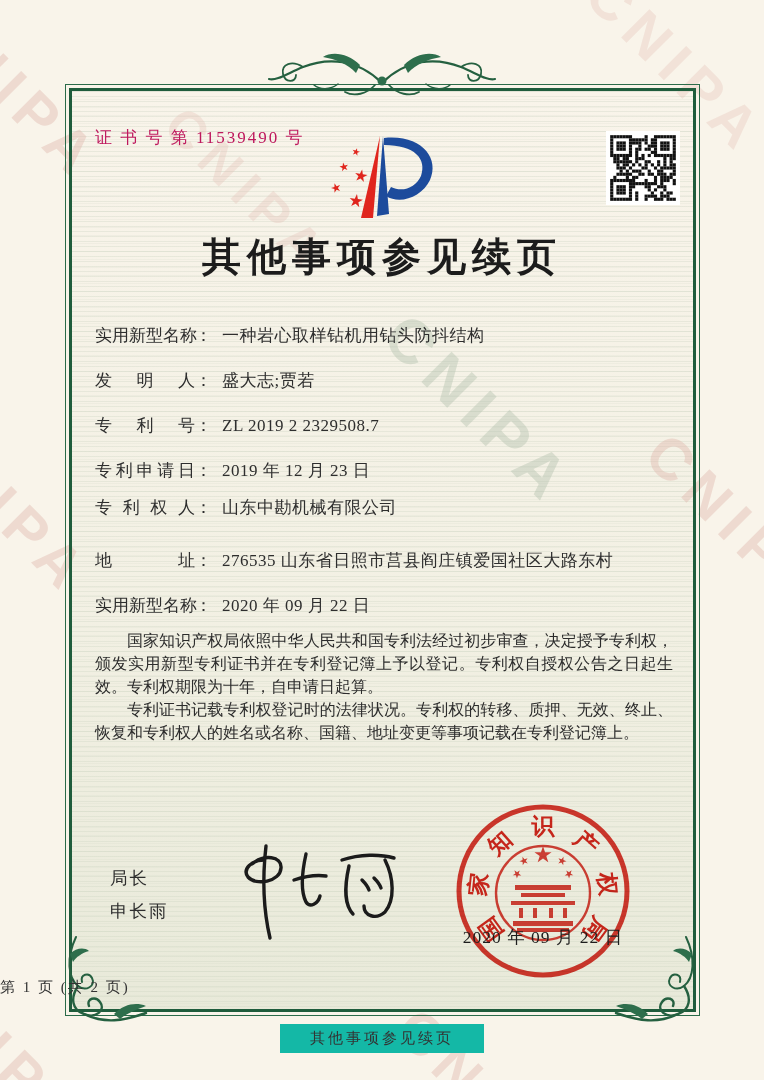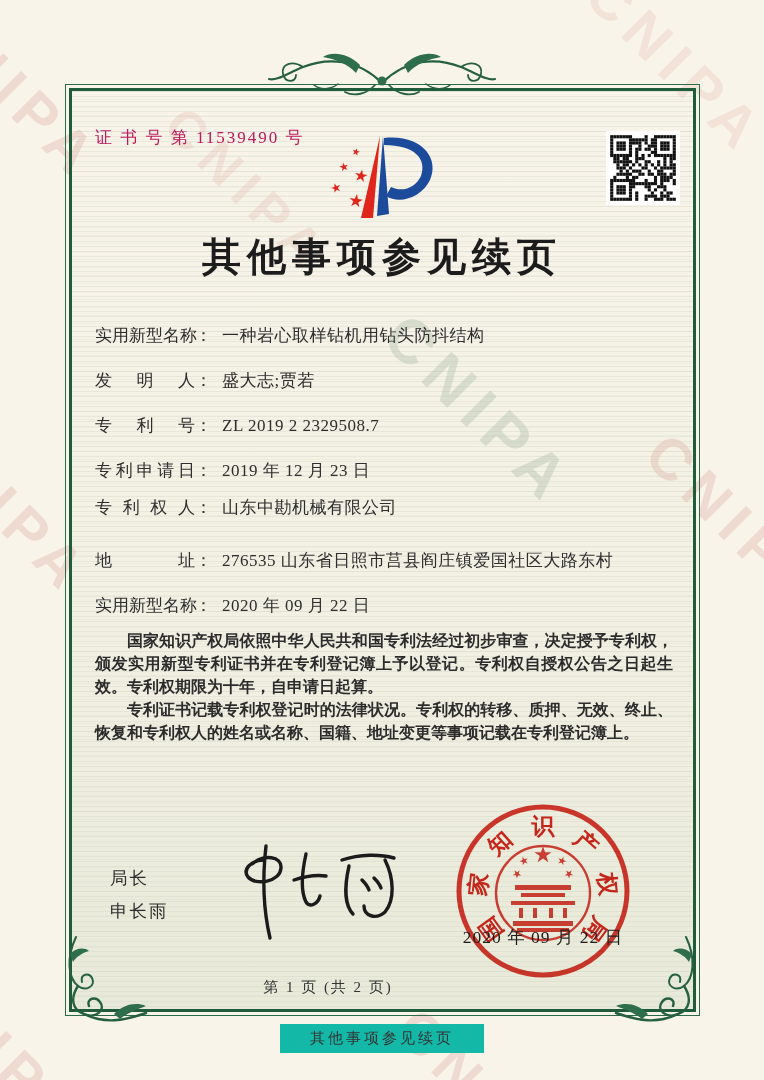--- a/index.html
+++ b/index.html
@@ -58,34 +58,34 @@
   }
   .fcolon{display:inline-block;}
   .fvalue{padding-left:10px;letter-spacing:0.5px;}
   .fgroup2{position:absolute;left:268px;top:0;}
   .flabel2{letter-spacing:0.5px;}
   
   .bodytext{
     position:absolute;left:95px;top:629px;width:578px;z-index:4;
     font-size:16px;line-height:23px;text-align:justify;color:#2c2c2c;
   }
-  .bodytext p{margin:0;text-indent:2em;font-weight:bold;}
+  .bodytext p{margin:0;text-indent:2em;}
   
   .sig-title{position:absolute;left:110px;top:866px;font-size:17.5px;z-index:4;letter-spacing:2px;}
   .sig-name{position:absolute;left:110px;top:899px;font-size:17.5px;z-index:4;letter-spacing:2px;}
   .sig-hand{position:absolute;left:222px;top:842px;z-index:5;}
   
   .seal{position:absolute;left:453px;top:801px;z-index:4;mix-blend-mode:multiply;}
   .seal-date{
     position:absolute;left:453px;top:925px;width:180px;text-align:center;z-index:6;
     font-size:17.5px;color:#1d1d1d;letter-spacing:1px;white-space:nowrap;
   }
   
   .page-info{
-    position:absolute;left:0;top:978px;width:656px;text-align:center;z-index:4;
+    position:absolute;left:0;top:978px;width:656px;z-index:4;
     font-size:15px;letter-spacing:2px;color:#333;
   }
   .bottom-note{
     position:absolute;left:50%;top:1024px;transform:translateX(-50%);z-index:4;
     background:#14b8a6;padding:5px 30px;font-size:15px;letter-spacing:3px;color:#333;
     white-space:nowrap;
   }
 </style>
 </head>
 <body>

